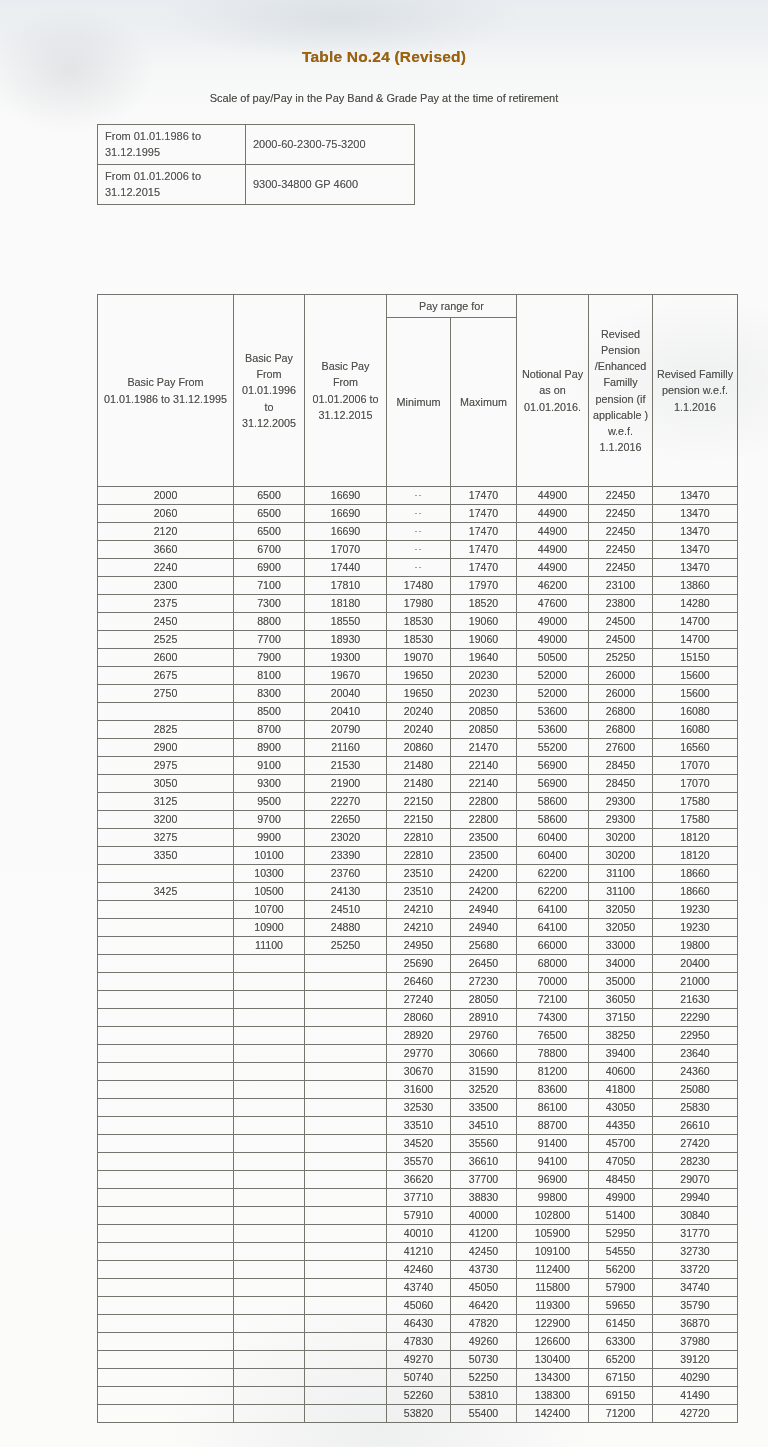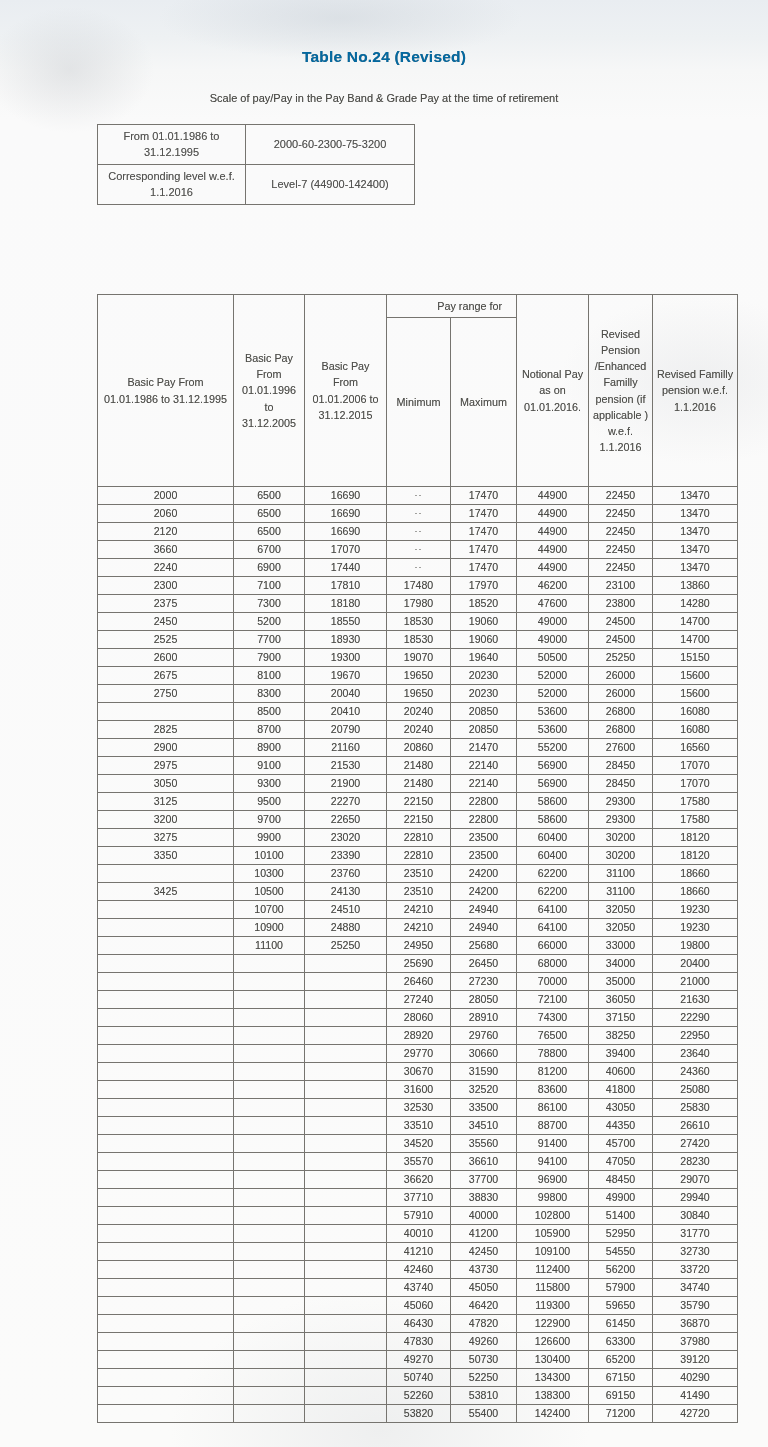--- a/index.html
+++ b/index.html
@@ -21,21 +21,21 @@
       linear-gradient(180deg, #e9edf1 0px, #eef1f3 38px, #f6f7f7 70px, #fafafa 120px, #fbfbfa 100%);
   }
   .page-title {
     position: absolute;
     top: 48px;
     left: 0;
     width: 768px;
     text-align: center;
     font-size: 15.5px;
     font-weight: bold;
-    color: #0369a1;
+    color: #a16207;
     letter-spacing: 0.2px;
     text-shadow: 0 0 0.6px rgba(60,60,58,0.65);
   }
   .page-subtitle {
     position: absolute;
     top: 92px;
     left: 0;
     width: 768px;
     text-align: center;
     font-size: 11px;
@@ -46,21 +46,20 @@
     border-collapse: collapse;
     table-layout: fixed;
     position: absolute;
     text-shadow: 0 0 0.5px rgba(80,80,76,0.5);
   }
   
   .info-table {
     left: 97px;
     top: 124px;
     width: 303px;
-    text-align: center;
   }
   .info-table td {
     border: 1px solid #76746f;
     font-size: 11px;
     color: #525250;
     padding: 2px 7px;
     height: 35px;
     vertical-align: middle;
     line-height: 1.4;
   }
@@ -82,21 +81,20 @@
     color: #4e4e4a;
     text-align: center;
     vertical-align: middle;
     padding: 15px 3px;
     line-height: 1.5;
     overflow-wrap: break-word;
   }
   .main-table thead tr.group-row th.group-head {
     height: 20px;
     padding: 1px 14px;
-    text-align: right;
   }
   .main-table thead tr.sub-row th {
     height: 138px;
   }
   .main-table tbody td {
     height: 17px;
     font-size: 10.6px;
     color: #4c4c48;
     text-align: center;
     vertical-align: middle;
@@ -116,22 +114,22 @@
 <div class="page-title">Table No.24 (Revised)</div>
 <div class="page-subtitle">Scale of pay/Pay in the Pay Band &amp; Grade Pay at the time of retirement</div>
 
 <table class="info-table">
   <tbody>
     <tr>
       <td class="info-label">From 01.01.1986 to 31.12.1995</td>
       <td class="info-value">2000-60-2300-75-3200</td>
     </tr>
     <tr>
-      <td class="info-label">Corresponding level w.e.f. 1.1.2016</td>
-      <td class="info-value">Level-7 (44900-142400)</td>
+      <td class="info-label">From 01.01.2006 to 31.12.2015</td>
+      <td class="info-value">9300-34800 GP 4600</td>
     </tr>
   </tbody>
 </table>
 
 <table class="main-table">
   <colgroup>
     <col style="width:136px">
     <col style="width:71px">
     <col style="width:82px">
     <col style="width:64px">
@@ -221,21 +219,21 @@
         <td>7300</td>
         <td>18180</td>
         <td>17980</td>
         <td>18520</td>
         <td>47600</td>
         <td>23800</td>
         <td>14280</td>
       </tr>
       <tr>
         <td>2450</td>
-        <td>5200</td>
+        <td>8800</td>
         <td>18550</td>
         <td>18530</td>
         <td>19060</td>
         <td>49000</td>
         <td>24500</td>
         <td>14700</td>
       </tr>
       <tr>
         <td>2525</td>
         <td>7700</td>

